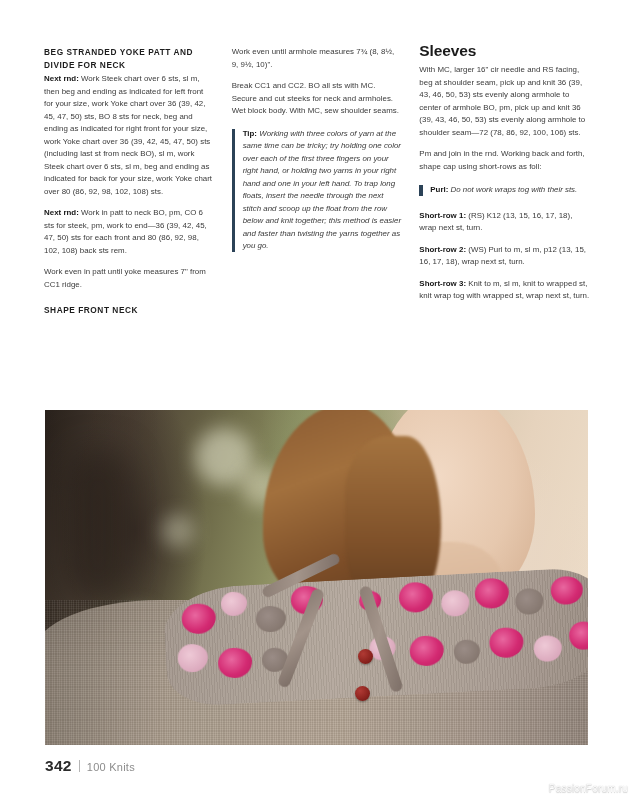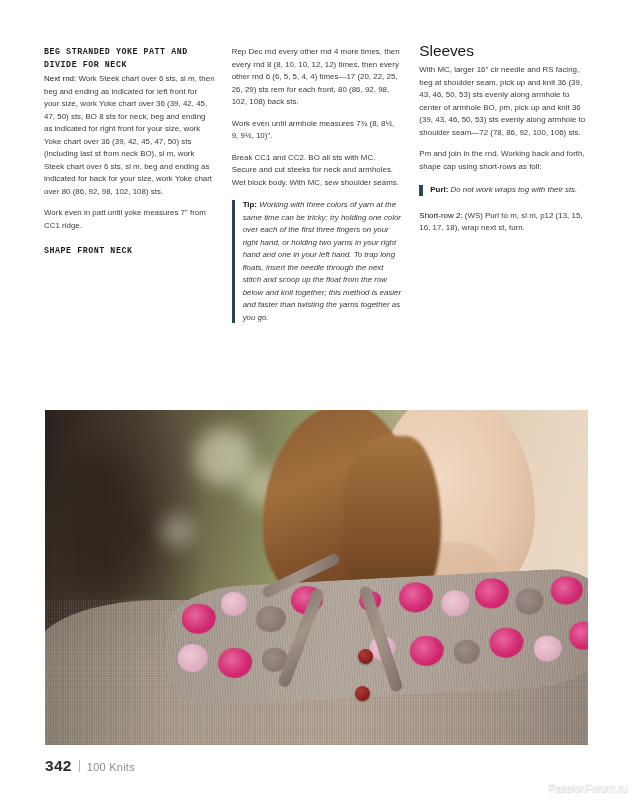--- a/index.html
+++ b/index.html
@@ -39,44 +39,43 @@
   }
 
   h2.sec-head {
     font-size: 8.3px;
     font-weight: bold;
     letter-spacing: 0.55px;
     line-height: 12.6px;
     margin: 0 0 2px 0;
     text-transform: uppercase;
     color: #1d1d1d;
-    font-family: Liberation Mono, monospace;
   }
   h2.sec-head.spaced {
     margin-top: 13px;
   }
   h2.big-head {
     font-size: 15.5px;
-    font-weight: normal;
+    font-weight: bold;
     line-height: 18px;
     margin: -4px 0 4px 0;
     color: #1a1a1a;
     letter-spacing: -0.1px;
   }
 
   p.body {
     font-size: 7.9px;
     line-height: 12.5px;
     margin: 0 0 9px 0;
     color: #3a3a3a;
     letter-spacing: 0.02px;
   }
   p.body b, p.body strong {
     color: #161616;
-    font-weight: normal;
+    font-weight: bold;
   }
 
   
   .callout {
     position: relative;
     padding-left: 11px;
     margin: 10px 0 10px 0;
   }
   .callout::before {
     content: "";
@@ -284,29 +283,29 @@
 
 <div class="page">
 
   <div class="columns">
 
     <div class="col">
       <h2 class="sec-head">BEG STRANDED YOKE PATT AND DIVIDE FOR NECK</h2>
 
       <p class="body"><b>Next rnd:</b><span> Work Steek chart over 6 sts, sl m, then beg and ending as indicated for left front for your size, work Yoke chart over 36 (39, 42, 45, 47, 50) sts, BO 8 sts for neck, beg and ending as indicated for right front for your size, work Yoke chart over 36 (39, 42, 45, 47, 50) sts (including last st from neck BO), sl m, work Steek chart over 6 sts, sl m, beg and ending as indicated for back for your size, work Yoke chart over 80 (86, 92, 98, 102, 108) sts.</span></p>
 
+      <p class="body"><b>Next rnd:</b><span> Work in patt to neck BO, pm, CO 6 sts for steek, pm, work to end—36 (39, 42, 45, 47, 50) sts for each front and 80 (86, 92, 98, 102, 108) back sts rem.</span></p>
 
       <p class="body">Work even in patt until yoke measures 7" from CC1 ridge.</p>
 
       <h2 class="sec-head spaced">SHAPE FRONT NECK</h2>
 
     </div>
 
     <div class="col">
-      <p class="body">Rep Dec rnd every other rnd 4 more times, then every rnd 8 (8, 10, 10, 12, 12) times, then every other rnd 6 (6, 5, 5, 4, 4) times—17 (20, 22, 25, 26, 29) sts rem for each front, 80 (86, 92, 98, 102, 108) back sts.</p>
 
       <p class="body">Work even until armhole measures 7¾ (8, 8½, 9, 9½, 10)".</p>
 
       <p class="body">Break CC1 and CC2. BO all sts with MC. Secure and cut steeks for neck and armholes. Wet block body. With MC, sew shoulder seams.</p>
 
       <div class="callout">
         <p><b>Tip:</b><span> Working with three colors of yarn at the same time can be tricky; try holding one color over each of the first three fingers on your right hand, or holding two yarns in your right hand and one in your left hand. To trap long floats, insert the needle through the next stitch and scoop up the float from the row below and knit together; this method is easier and faster than twisting the yarns together as you go.</span></p>
       </div>
     </div>
 
@@ -314,23 +313,25 @@
       <h2 class="big-head">Sleeves</h2>
 
       <p class="body">With MC, larger 16" cir needle and RS facing, beg at shoulder seam, pick up and knit 36 (39, 43, 46, 50, 53) sts evenly along armhole to center of armhole BO, pm, pick up and knit 36 (39, 43, 46, 50, 53) sts evenly along armhole to shoulder seam—72 (78, 86, 92, 100, 106) sts.</p>
 
       <p class="body">Pm and join in the rnd. Working back and forth, shape cap using short-rows as foll:</p>
 
       <div class="callout note">
         <p><b>Purl:</b><span> Do not work wraps tog with their sts.</span></p>
       </div>
 
+      <p class="body"><b>Short-row 1:</b><span> (RS) K12 (13, 15, 16, 17, 18), wrap next st, turn.</span></p>
 
       <p class="body"><b>Short-row 2:</b><span> (WS) Purl to m, sl m, p12 (13, 15, 16, 17, 18), wrap next st, turn.</span></p>
 
+      <p class="body"><b>Short-row 3:</b><span> Knit to m, sl m, knit to wrapped st, knit wrap tog with wrapped st, wrap next st, turn.</span></p>
 
     </div>
   </div>
 
   <div class="photo">
     <div class="photo-inner"></div>
 
     <div class="bokeh" style="left:150px;top:18px;width:58px;height:58px;background:rgba(236,236,214,.55);"></div>
     <div class="bokeh" style="left:196px;top:56px;width:40px;height:40px;background:rgba(240,238,210,.45);"></div>
     <div class="bokeh" style="left:116px;top:104px;width:34px;height:34px;background:rgba(230,230,206,.4);"></div>

